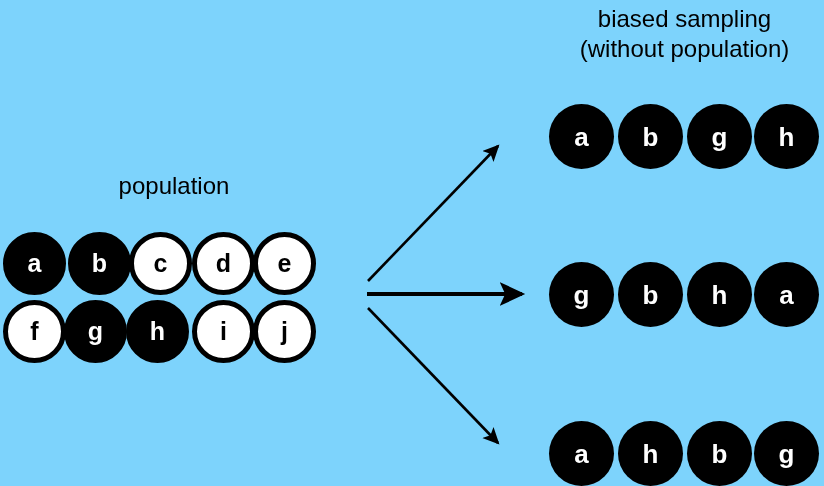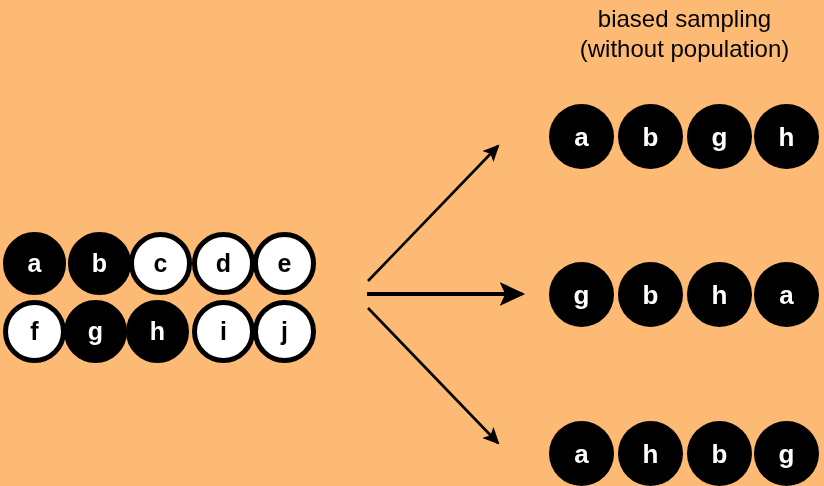--- a/index.html
+++ b/index.html
@@ -7,21 +7,21 @@
     padding: 0;
     background: #ffffff;
   }
   body {
     font-family: "Liberation Sans", sans-serif;
   }
   #canvas {
     position: relative;
     width: 824px;
     height: 486px;
-    background: #fdba74;
+    background: #7dd3fc;
     overflow: hidden;
   }
 
   
   .title-block {
     position: absolute;
     left: 545px;
     top: 4px;
     width: 279px;
     text-align: center;
@@ -97,20 +97,21 @@
 </head>
 <body>
 
 <div id="canvas">
 
   <div class="title-block">
     <span class="title-line">biased sampling</span>
     <span class="title-line">(without population)</span>
   </div>
 
+  <div class="population-label">population</div>
 
   <div>
     <div class="circle pop-circle filled" style="left:3px;   top:232px;">a</div>
     <div class="circle pop-circle filled" style="left:68px;  top:232px;">b</div>
     <div class="circle pop-circle hollow" style="left:129px; top:232px;">c</div>
     <div class="circle pop-circle hollow" style="left:192px; top:232px;">d</div>
     <div class="circle pop-circle hollow" style="left:253px; top:232px;">e</div>
 
     <div class="circle pop-circle hollow" style="left:3px;   top:300px;">f</div>
     <div class="circle pop-circle filled" style="left:64px;  top:300px;">g</div>

